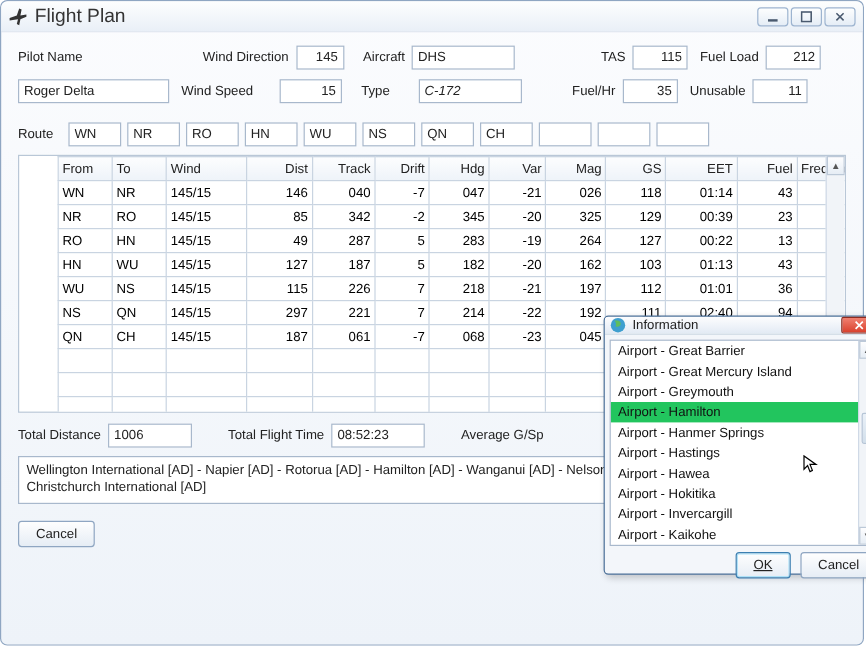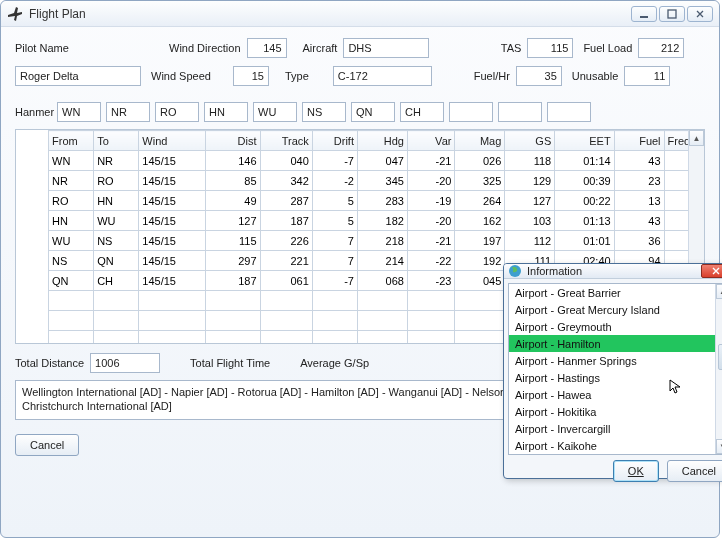--- a/index.html
+++ b/index.html
@@ -27,21 +27,21 @@
   padding: 0 6px;
   background: linear-gradient(#fdfefe, #e9eff7);
   border-bottom: 1px solid #d4dde9;
   border-radius: 6px 6px 0 0;
 }
 .titlebar .app-icon {
   width: 16px; height: 16px;
   margin-right: 6px;
   color: #333;
 }
-.titlebar .title { font-size: 12px; color: #333; }
+.titlebar .title { font-size: 16px; color: #333; }
 .titlebar .win-btns { margin-left: auto; display: flex; gap: 2px; }
 .titlebar .win-btn {
   width: 26px; height: 16px;
   border: 1px solid #9db4d0;
   background: linear-gradient(#fdfefe, #e5edf6);
   border-radius: 3px;
   display: flex; align-items: center; justify-content: center;
   font-size: 10px;
   color: #4a5a6f;
 }
@@ -262,34 +262,34 @@
       <span class="lbl" style="margin-left:40px;width:46px;text-align:right">TAS</span>
       <input class="inp right" style="width: 46px;" value="115">
       <span class="lbl" style="margin-left:4px">Fuel Load</span>
       <input class="inp right" style="width: 46px;" value="212">
     </div>
 
     <div class="row">
       <input class="inp" style="width: 126px;" value="Roger Delta">
       <span class="lbl" style="margin-left:4px">Wind Speed</span>
       <span style="width:10px"></span>
-      <input class="inp right" style="width: 36px;" value="15">
+      <input class="inp right" style="width: 52px;" value="15">
       <span class="lbl" style="margin-left:10px">Type</span>
       <span style="width:12px"></span>
-      <input class="inp" style="width: 99px;" value="C-172">
+      <input class="inp" style="width: 86px; font-style: italic;" value="C-172">
       <span class="lbl" style="margin-left:26px;width:46px;text-align:right">Fuel/Hr</span>
       <input class="inp right" style="width: 46px;" value="35">
       <span class="lbl" style="margin-left:4px">Unusable</span>
       <input class="inp right" style="width: 46px;" value="11">
     </div>
 
     <div style="height:8px"></div>
 
     <div class="row">
-      <span class="lbl" style="width:36px">Hanmer</span>
+      <span class="lbl" style="width:36px">Route</span>
       <div class="route-boxes" id="route-boxes">
           <input class="inp" value="WN" style="">
           <input class="inp" value="NR" style="">
           <input class="inp" value="RO" style="">
           <input class="inp" value="HN" style="">
           <input class="inp" value="WU" style="">
           <input class="inp" value="NS" style="">
           <input class="inp" value="QN" style="">
           <input class="inp" value="CH" style="">
           <input class="inp" style="">
@@ -492,20 +492,21 @@
       </div>
     </div>
 
     <div style="height:8px"></div>
 
     <div class="row">
       <span class="lbl">Total Distance</span>
       <input class="inp" style="width: 70px;" value="1006">
       <span style="width:18px"></span>
       <span class="lbl">Total Flight Time</span>
+      <input class="inp" style="width: 78px;" value="08:52:23">
       <span style="width:18px"></span>
       <span class="lbl">Average G/Sp</span>
     </div>
 
     <div class="summary-text">Wellington International [AD] - Napier [AD] - Rotorua [AD] - Hamilton [AD] - Wanganui [AD] - Nelson [AD] - Queenstown [AD] - Christchurch International [AD]</div>
 
     <div class="footer-row">
       <button class="btn">Cancel</button>
       <span style="flex:1"></span>
       <label class="checkbox">

